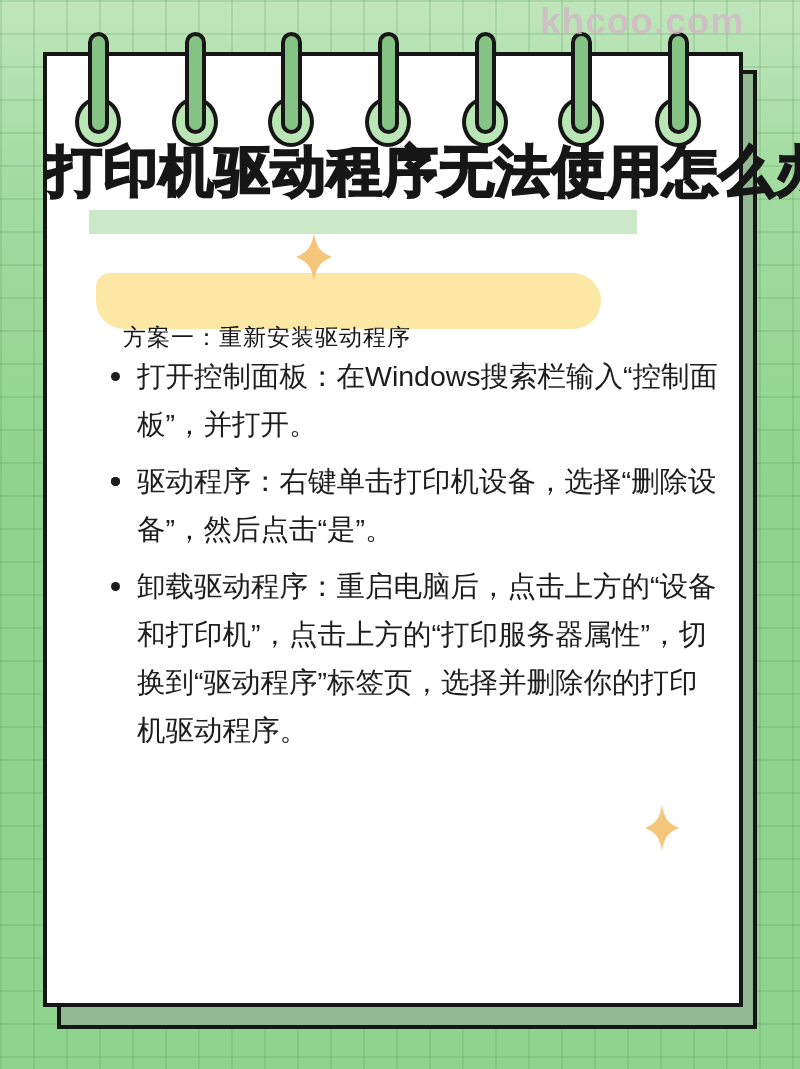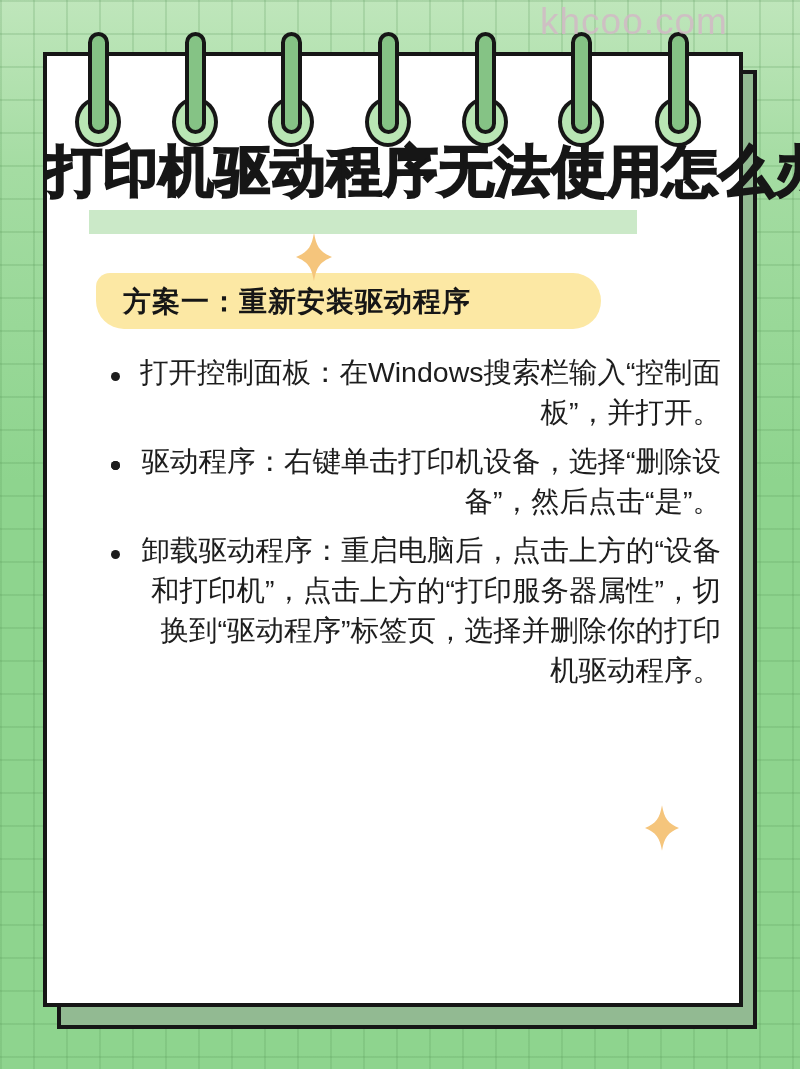--- a/index.html
+++ b/index.html
@@ -7,21 +7,21 @@
     position:relative;width:800px;height:1069px;overflow:hidden;
     font-family:"Liberation Sans",sans-serif;
     background-image:
       linear-gradient(rgba(84,148,84,0.20) 2px, transparent 2px),
       linear-gradient(90deg, rgba(84,148,84,0.20) 2px, transparent 2px),
       linear-gradient(180deg, var(--bg_top,#bfe6bb) 0%, #a4dca2 16%, var(--bg_main,#8ed48e) 45%, var(--bg_main,#8ed48e) 100%);
     background-size:33px 33px,33px 33px,100% 100%;
   }
   .watermark{
     position:absolute;top:1px;left:540px;z-index:6;
-    font-size:37px;font-weight:normal;letter-spacing:1px;
+    font-size:37px;font-weight:bold;letter-spacing:1px;
     color:var(--watermark_pink,#d3b7c6);opacity:.8;
   }
   .shadow-page{
     position:absolute;left:57px;top:70px;width:700px;height:959px;
     box-sizing:border-box;border:4px solid var(--outline,#161616);
     background:var(--shadow_green,#92ba92);z-index:1;
   }
   .page{
     position:absolute;left:43px;top:52px;width:700px;height:955px;
     box-sizing:border-box;border:4px solid var(--outline,#161616);
@@ -50,31 +50,31 @@
   .sparkle{position:absolute;z-index:5;}
   .sparkle-1{left:249px;top:177px;}
   .sparkle-2{left:598px;top:749px;}
   .section-heading{
     position:absolute;left:49px;top:217px;width:505px;height:56px;
     box-sizing:border-box;border-radius:14px 28px 28px 28px;
     background:var(--heading_yellow,#fce8a4);
   }
   .section-heading span{
     display:block;padding-left:27px;line-height:57px;
-    font-size:28px;font-weight:bold;letter-spacing:1px;
-    color:var(--outline,#161616);white-space:nowrap;
+    font-size:23px;font-weight:normal;letter-spacing:1px;
+    color:var(--outline,#161616);white-space:nowrap;margin-top:36px;
   }
   .steps-list{
     position:absolute;left:62px;top:296px;width:612px;margin:0;padding:0;
     list-style:none;
   }
   .steps-list li{
     position:relative;padding-left:28px;margin:0 0 9px 0;
-    font-size:28.5px;line-height:40px;color:var(--text_black,#1d1d1d);
-    text-align:right;
+    font-size:28.5px;line-height:48px;color:var(--text_black,#1d1d1d);
+    text-align:left;
   }
   .steps-list li .dot{
     position:absolute;left:2px;top:20px;width:9px;height:9px;border-radius:50%;
     background:var(--text_black,#1d1d1d);
   }
 </style>
 </head>
 <body>
 
 <div class="canvas">

